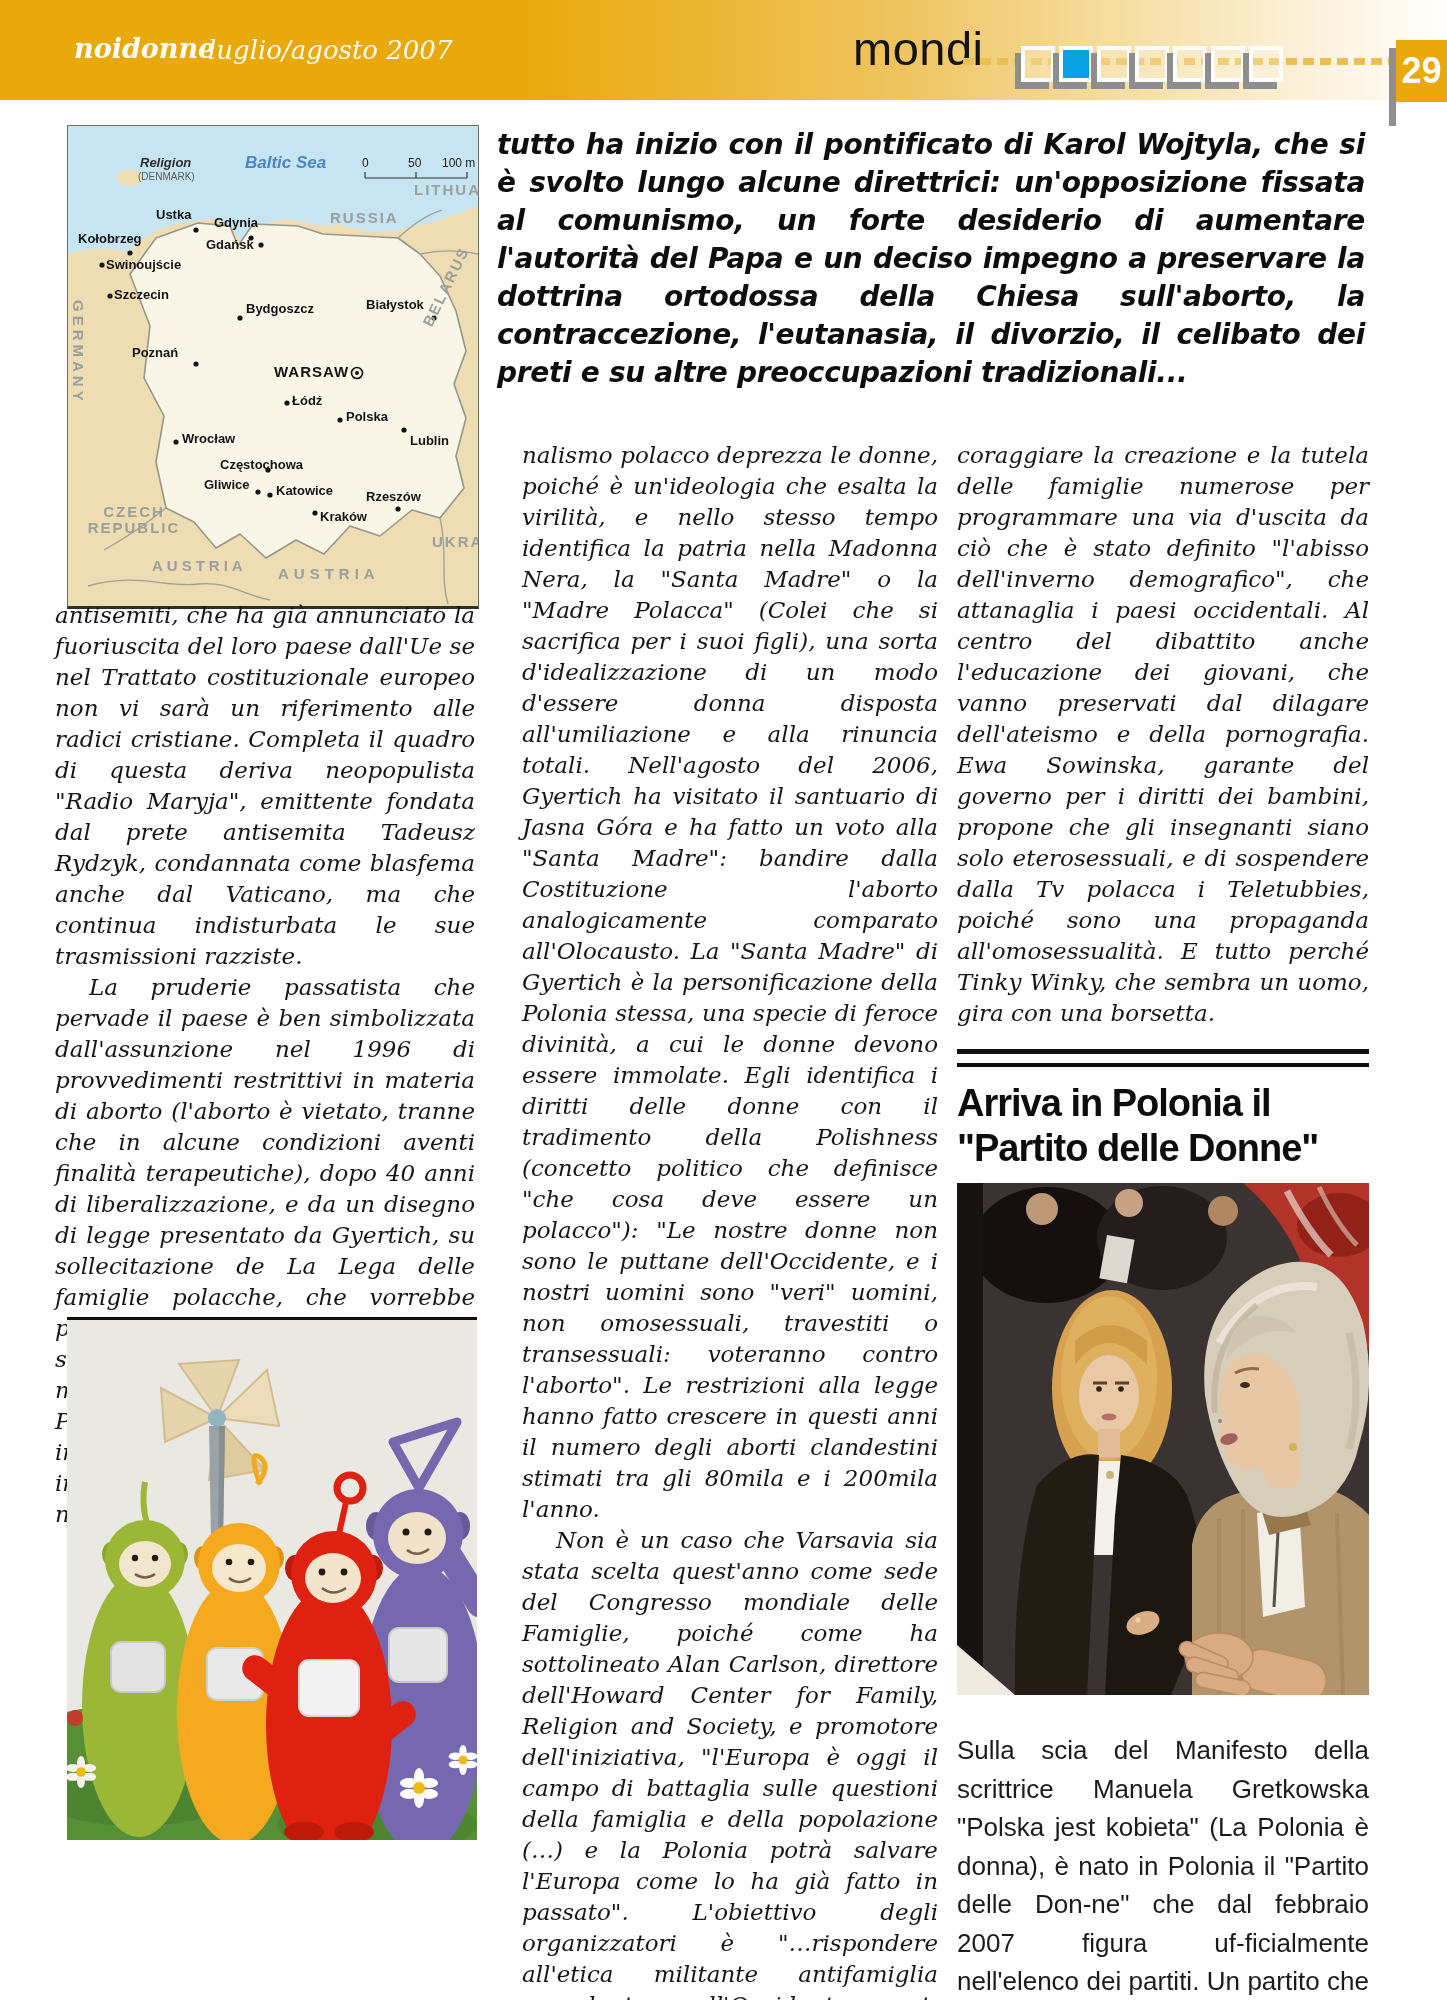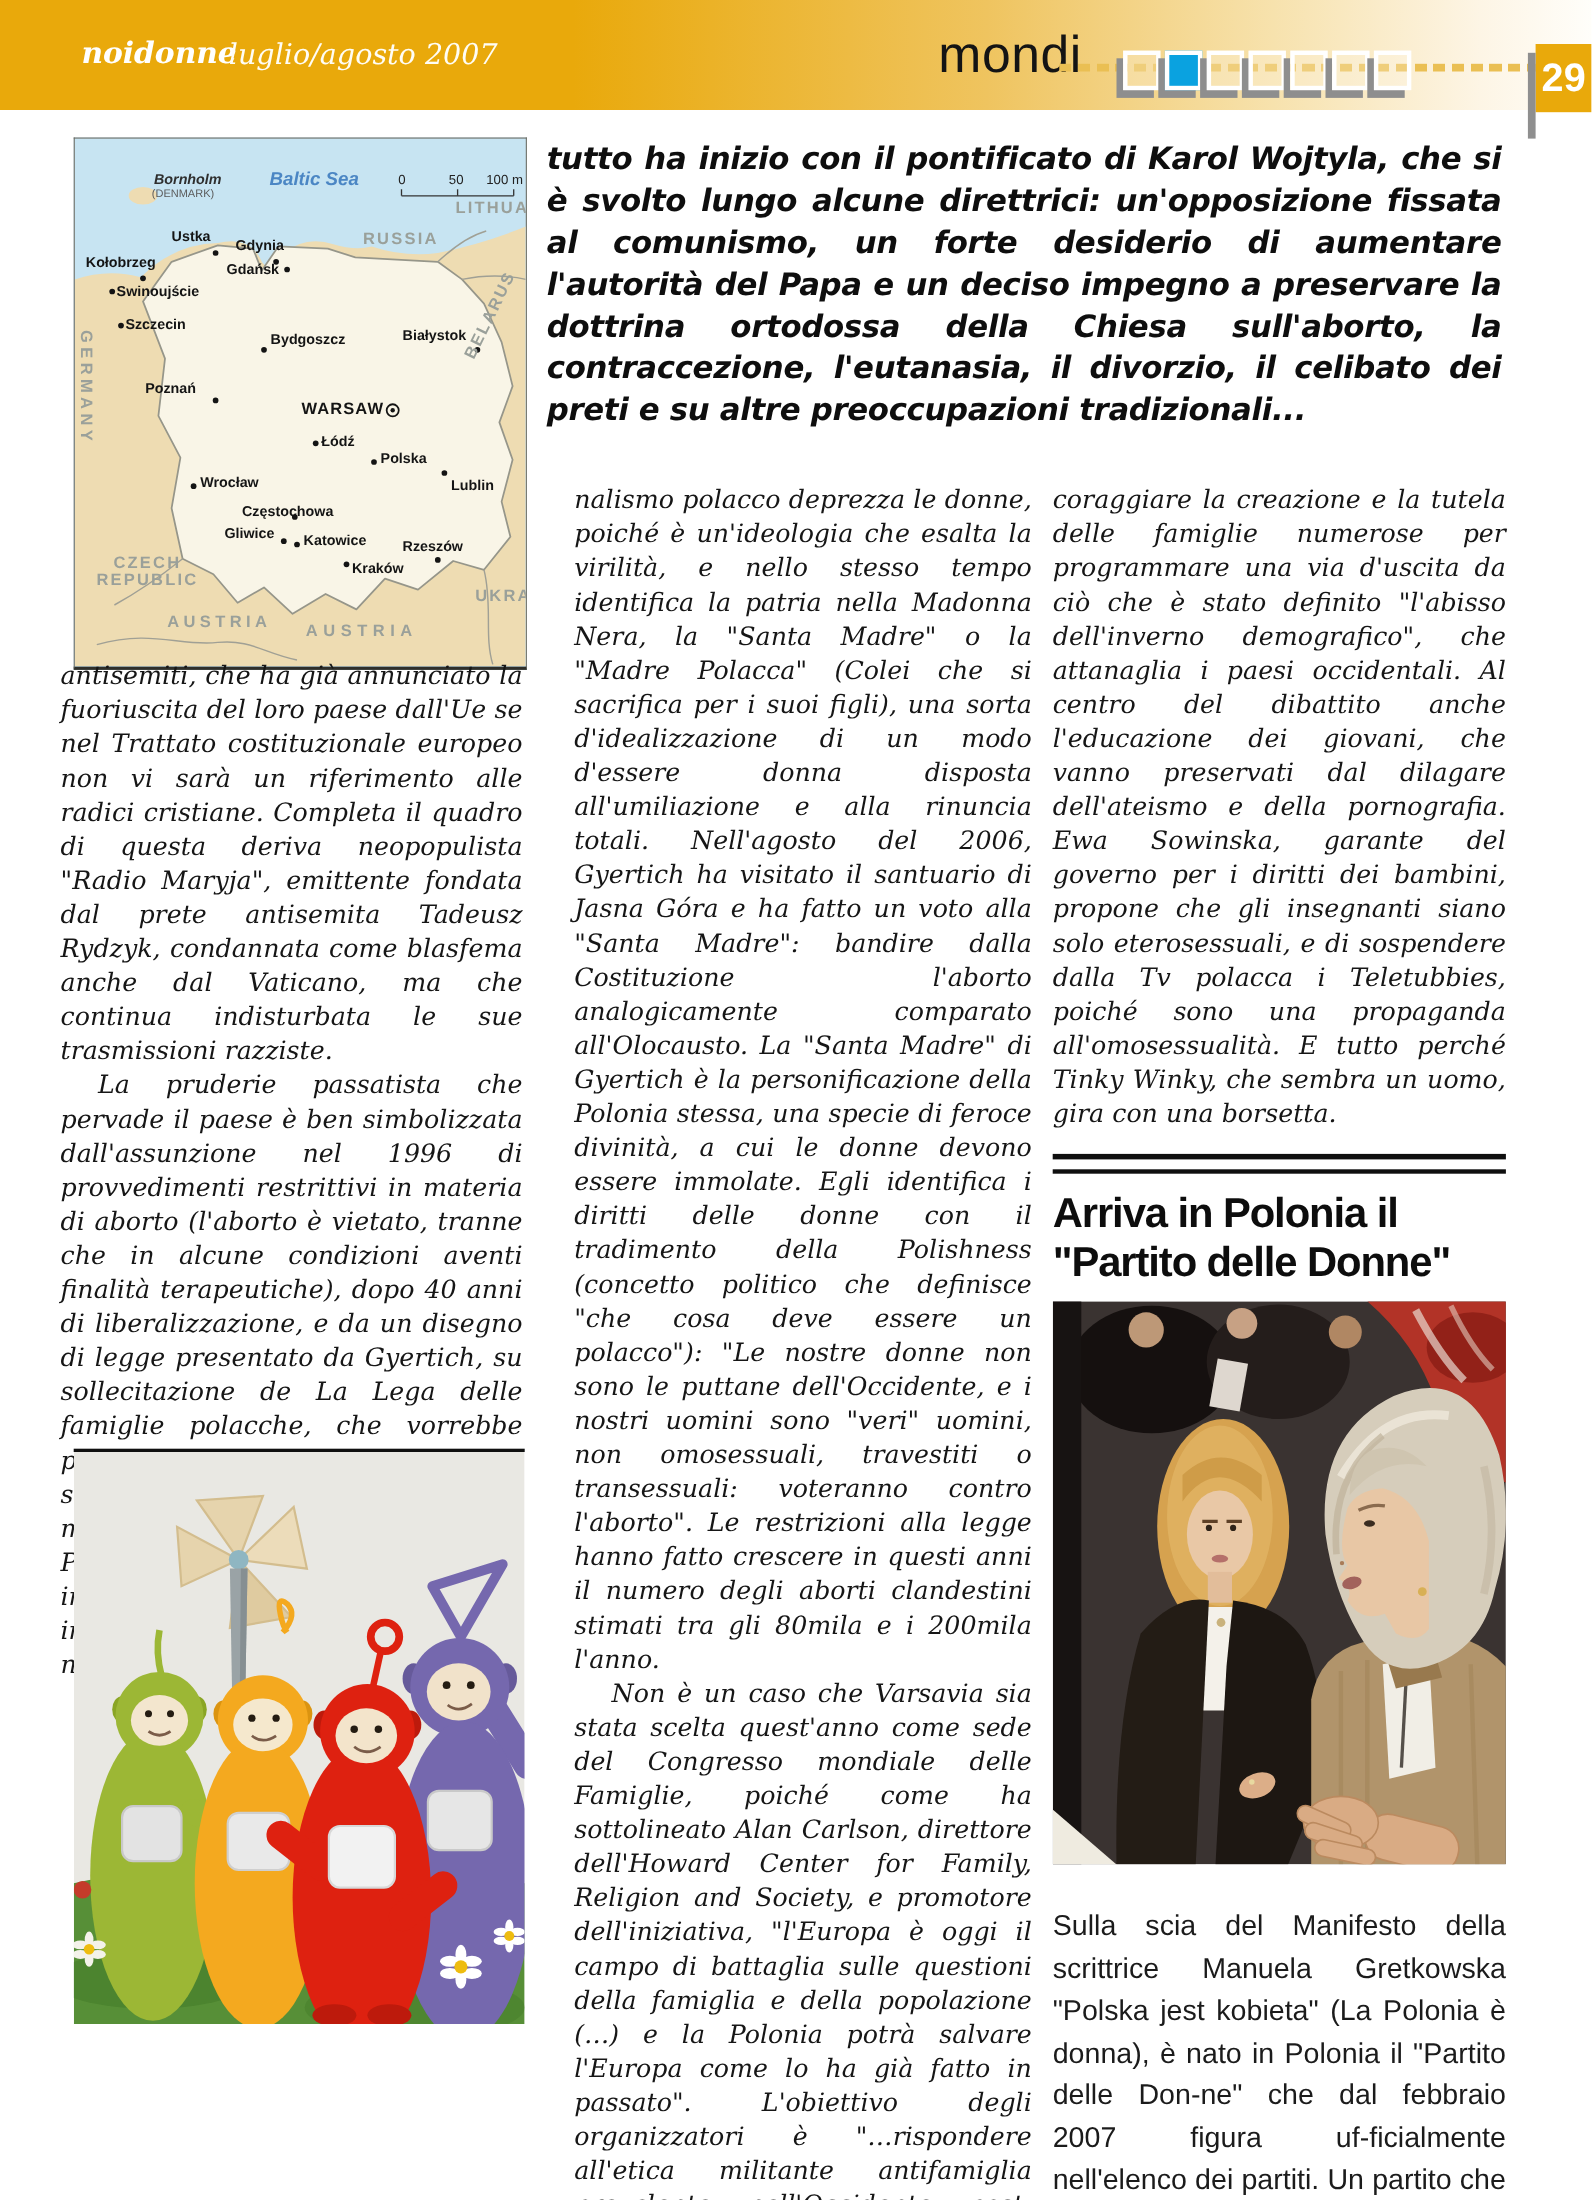--- a/index.html
+++ b/index.html
@@ -121,21 +121,21 @@
           <circle cx="202" cy="369" r="2.6"></circle>
         <circle cx="330" cy="383" r="2.6"></circle>
           <circle cx="247" cy="387" r="2.6"></circle>
       </g>
 
       <circle cx="289" cy="247" r="5.5" fill="none" stroke="#141414" stroke-width="1.6"></circle>
       <circle cx="289" cy="247" r="2" fill="#141414"></circle>
     </svg>
 
     <span class="sea-label" style="left:165px;top:28px">Baltic Sea</span>
-    <span class="island-label" style="left:72px;top:30px">Bornholm</span>
+    <span class="island-label" style="left:72px;top:30px">Religion</span>
     <span class="island-sub" style="left:70px;top:45px">(DENMARK)</span>
     <span class="scale-num" style="left:294px;top:31px">0</span>
     <span class="scale-num" style="left:340px;top:31px">50</span>
     <span class="scale-num" style="left:374px;top:31px">100 m</span>
 
     <span class="country" style="left:346px;top:56px">LITHUANIA</span>
     <span class="country" style="left:262px;top:84px">RUSSIA</span>
     <span class="country" style="left:2px;top:174px;writing-mode:vertical-rl;letter-spacing:4px">GERMANY</span>
     <span class="country" style="left:352px;top:196px;transform:rotate(-64deg);transform-origin:left top">BELARUS</span>
     <span class="country" style="left:18px;top:378px;width:96px;white-space:normal;text-align:center">CZECH REPUBLIC</span>

